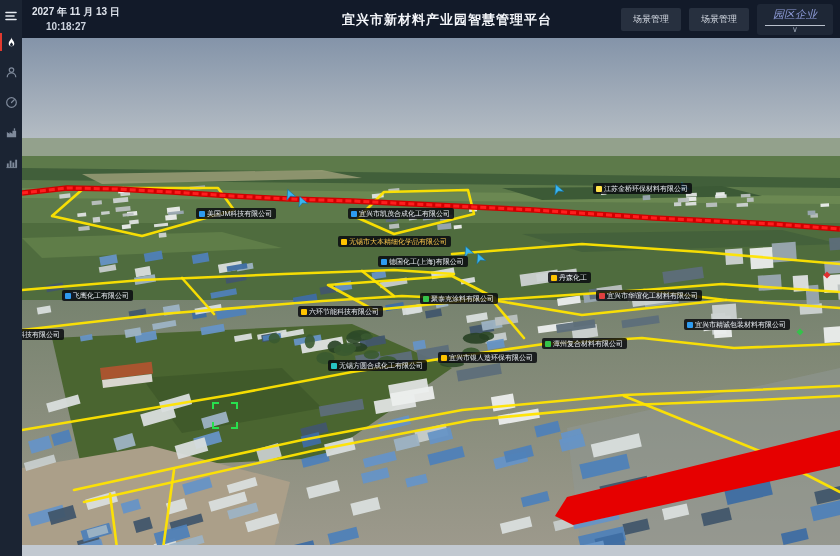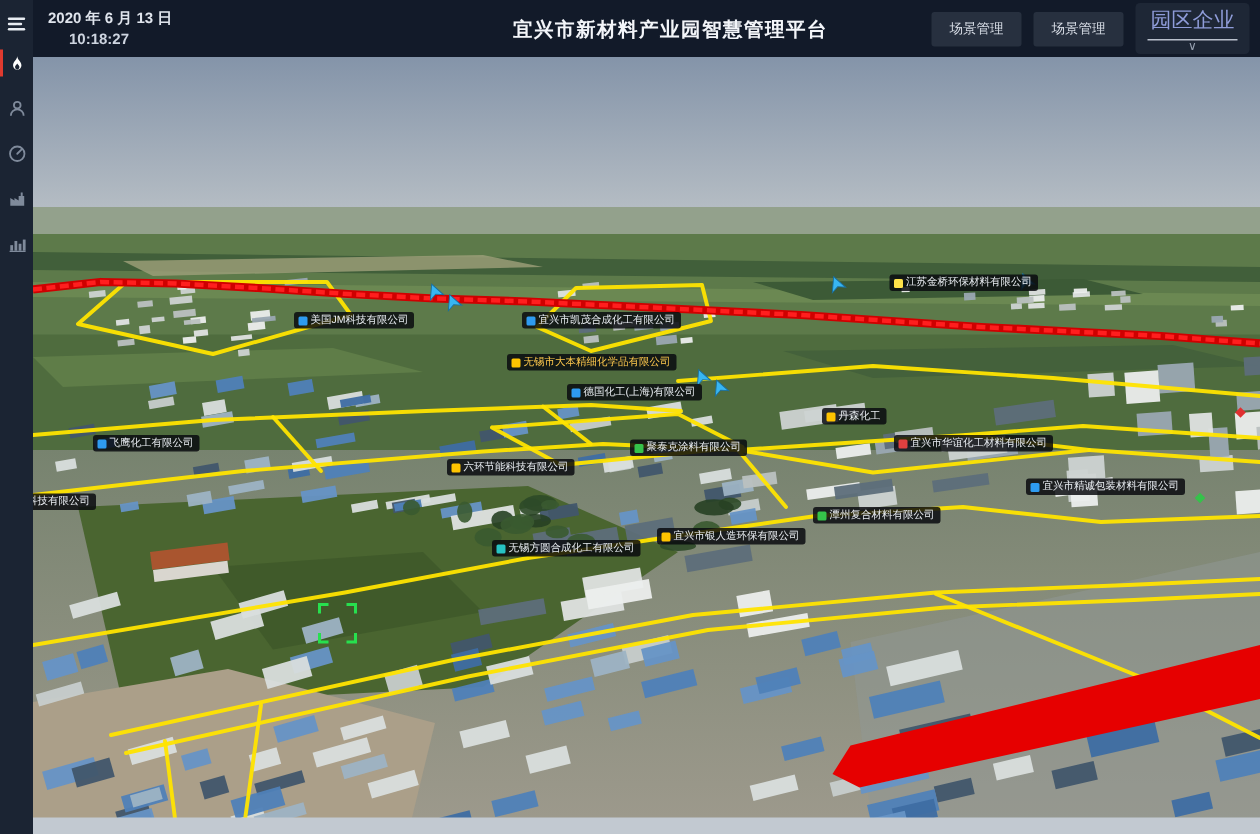--- a/index.html
+++ b/index.html
@@ -21,21 +21,21 @@
   .dt-date{position:absolute;left:10px;top:5px;font-size:10px;color:#dfe4ec;font-weight:bold;}
   .dt-time{position:absolute;left:24px;top:21px;font-size:10px;color:#cdd4df;font-weight:bold;}
   .title{position:absolute;left:16px;top:11px;width:100%;text-align:center;
          font-size:13px;font-weight:bold;color:#f3f5f9;letter-spacing:1px;}
   .hbtns{position:absolute;right:7px;top:0;height:38px;display:flex;
          align-items:center;gap:8px;}
   .hbtn{background:#27303f;color:#d7dce5;font-size:9px;padding:5px 12px;
         border-radius:2px;cursor:pointer;white-space:nowrap;}
   .hdrop{background:#1e2736;border-radius:3px;padding:3px 8px 1px 8px;width:60px;
          text-align:center;cursor:pointer;}
-  .hdrop .lbl{font-size:14px;color:#8f9cd9;white-space:nowrap;}
+  .hdrop .lbl{font-size:11px;color:#8f9cd9;white-space:nowrap;font-style:italic;}
   .hdrop .div{border-top:1px solid #b9c0cc;margin:3px 0 0 0;}
   .hdrop .chev{color:#97a1b1;font-size:8px;line-height:8px;}
 
   
   .map{position:absolute;left:22px;top:38px;width:818px;height:518px;
        overflow:hidden;background:#6b7d8e;cursor:grab;}
   .map svg{position:absolute;left:0;top:0;}
   #labels{position:absolute;left:0;top:0;width:818px;height:518px;z-index:10;pointer-events:none;}
   .map-label{position:absolute;display:flex;align-items:center;gap:2px;
              background:rgba(8,10,14,.84);color:#e9edf2;font-size:7px;line-height:1;
@@ -89,21 +89,21 @@
             <rect x="5" y="5" width="2" height="7"></rect>
             <rect x="8" y="7" width="2" height="5"></rect>
             <rect x="11" y="4" width="2" height="8"></rect>
           </g>
           <line x1="1.5" y1="12.5" x2="13" y2="12.5" stroke="currentColor" stroke-width="1"></line>
         </svg>
     </div>
   </div>
 
   <div class="header">
-    <div class="dt-date">2020 年 6 月 13 日</div>
+    <div class="dt-date">2027 年 11 月 13 日</div>
     <div class="dt-time">10:18:27</div>
     <div class="title">宜兴市新材料产业园智慧管理平台</div>
     <div class="hbtns">
       <div class="hbtn">场景管理</div>
       <div class="hbtn">场景管理</div>
       <div class="hdrop">
         <div class="lbl">园区企业</div>
         <div class="div"></div>
         <div class="chev">∨</div>
       </div>

